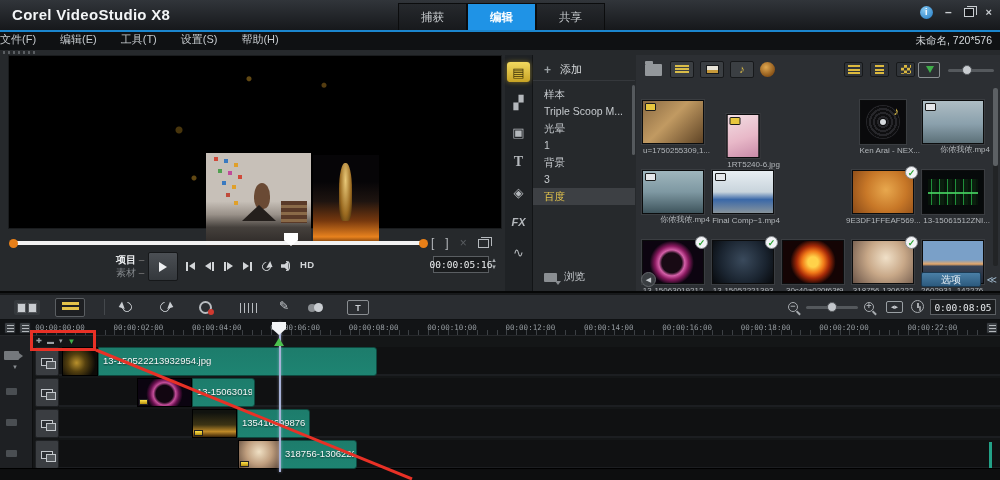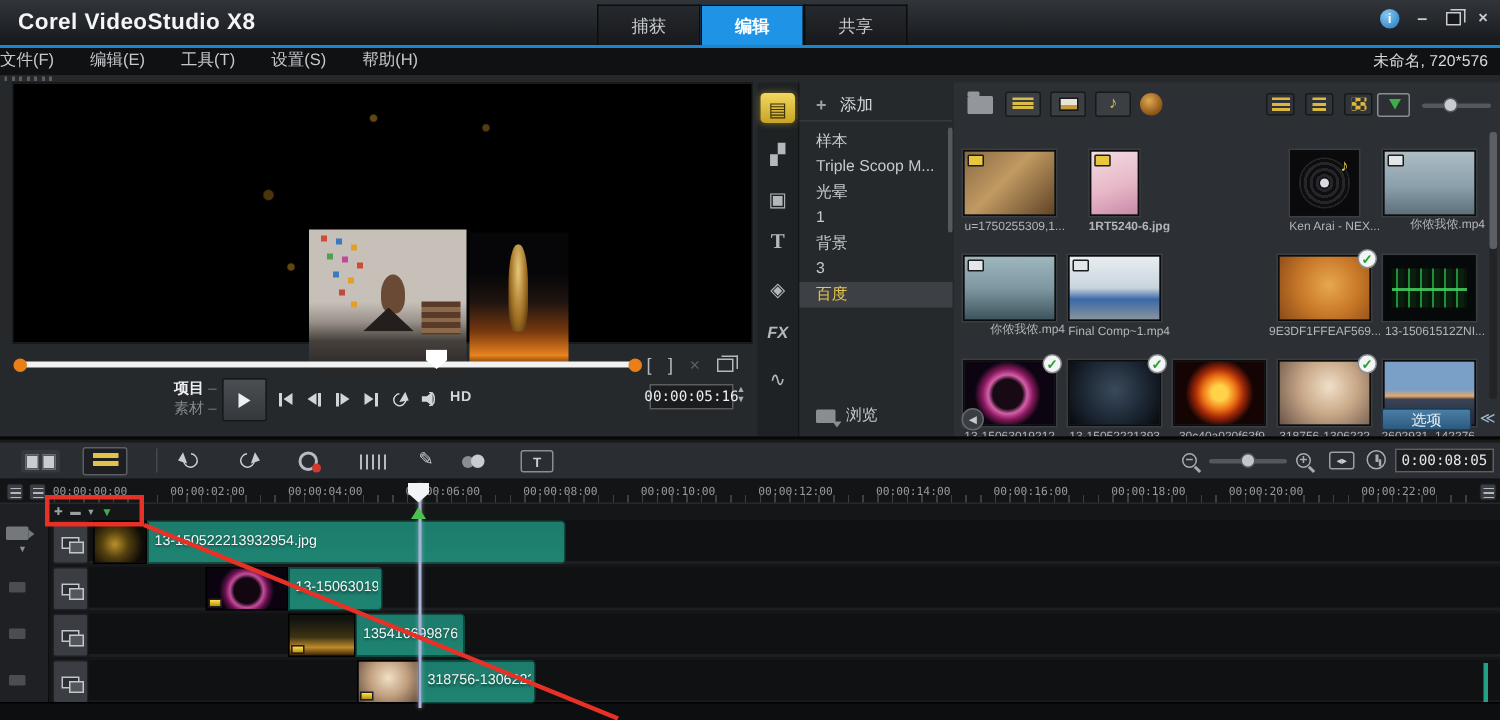--- a/index.html
+++ b/index.html
@@ -363,21 +363,21 @@
       <div class="lib-slider"></div>
       <div class="lib-knob"></div>
     </div>
     <div class="lib-grid" id="lib-grid">
         <div class="lib-cell" style="left: 0px; top: 0px;">
           <div class="lib-thumb" style="width: 62px; background: linear-gradient(135deg, rgb(138, 106, 67), rgb(193, 154, 98) 45%, rgb(95, 68, 38));">
             <span class="badge yellow"></span>
           </div>
           <div class="lib-name">u=1750255309,1...</div>
         </div>
-        <div class="lib-cell" style="left: 70px; top: 0px; font-weight: bold;">
+        <div class="lib-cell" style="left: 70px; top: 14px;">
           <div class="lib-thumb" style="width: 33px; background: linear-gradient(160deg, rgb(242, 221, 226), rgb(232, 184, 200) 55%, rgb(200, 138, 168));">
             <span class="badge yellow"></span>
           </div>
           <div class="lib-name">1RT5240-6.jpg</div>
         </div>
         <div class="lib-cell" style="left: 210px; top: 0px;">
           <div class="lib-thumb" style="width: 46px; background: rgb(10, 10, 12);">
             <div class="vinyl"></div>
             <span class="vnote">♪</span>
           </div>

